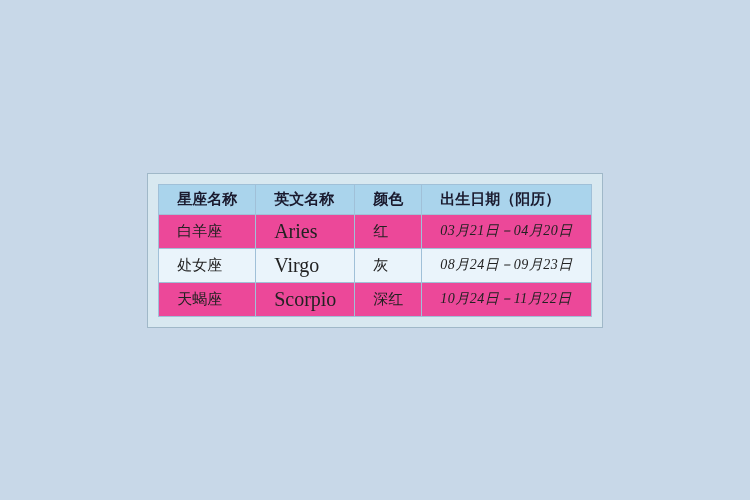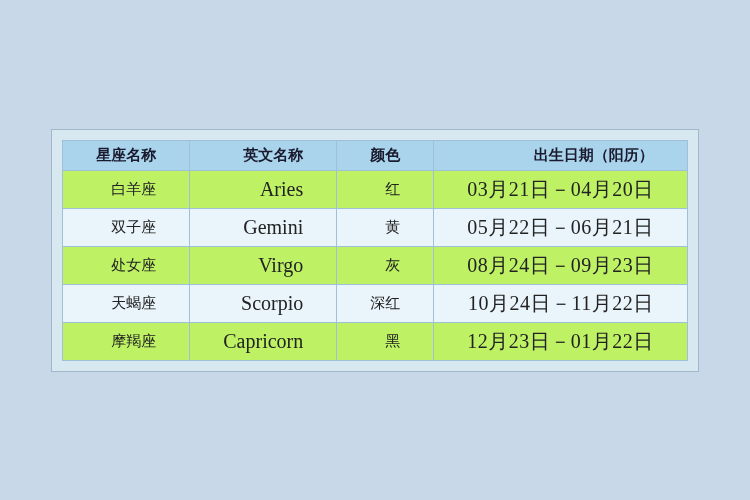--- a/index.html
+++ b/index.html
@@ -25,56 +25,57 @@
     }
 
     table {
       border-collapse: collapse;
       background-color: #f0f8ff;
       font-size: 15px;
     }
 
     th, td {
       border: 1px solid #a0c0d8;
-      padding: 5px 33px;
-      text-align: right;
+      padding: 5px 18px;
+      text-align: left;
       white-space: nowrap;
       color: #222;
     }
 
     thead tr th {
       background-color: #aad4ec;
       font-weight: bold;
       font-size: 15px;
       color: #1a1a2e;
     }
 
     tbody tr {
-      background-color: #bef264;
+      background-color: #ec4899;
     }
 
     tbody tr:nth-child(even) {
       background-color: #eaf4fb;
     }
 
     td.chinese-name {
       font-size: 15px;
     }
 
     td.english-name {
       font-size: 20px;
     }
 
     td.color-name {
       font-size: 15px;
     }
 
     td.date-range {
-      font-size: 20px;
+      font-size: 14px;
       letter-spacing: 0.5px;
+      font-style: italic;
     }
   </style>
 </head>
 <body>
 
 <div class="table-container">
   <table>
     <thead>
       <tr>
         <th>星座名称</th>
@@ -84,38 +85,26 @@
       </tr>
     </thead>
     <tbody id="table-body">
     <tr>
           <td class="chinese-name">白羊座</td>
           <td class="english-name">Aries</td>
           <td class="color-name">红</td>
           <td class="date-range">03月21日－04月20日</td>
         </tr>
         <tr>
-          <td class="chinese-name">双子座</td>
-          <td class="english-name">Gemini</td>
-          <td class="color-name">黄</td>
-          <td class="date-range">05月22日－06月21日</td>
-        </tr>
-        <tr>
           <td class="chinese-name">处女座</td>
           <td class="english-name">Virgo</td>
           <td class="color-name">灰</td>
           <td class="date-range">08月24日－09月23日</td>
         </tr>
         <tr>
           <td class="chinese-name">天蝎座</td>
           <td class="english-name">Scorpio</td>
           <td class="color-name">深红</td>
           <td class="date-range">10月24日－11月22日</td>
         </tr>
-        <tr>
-          <td class="chinese-name">摩羯座</td>
-          <td class="english-name">Capricorn</td>
-          <td class="color-name">黑</td>
-          <td class="date-range">12月23日－01月22日</td>
-        </tr>
       </tbody>
   </table>
 </div>
 
 </body></html>

